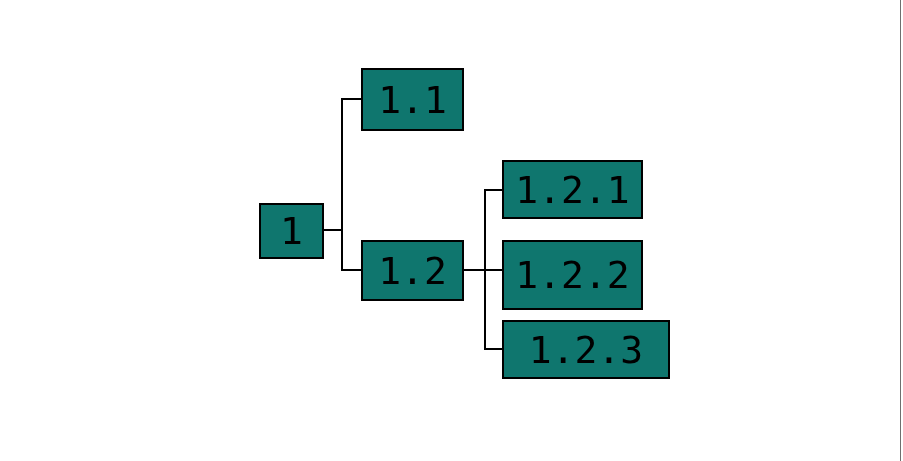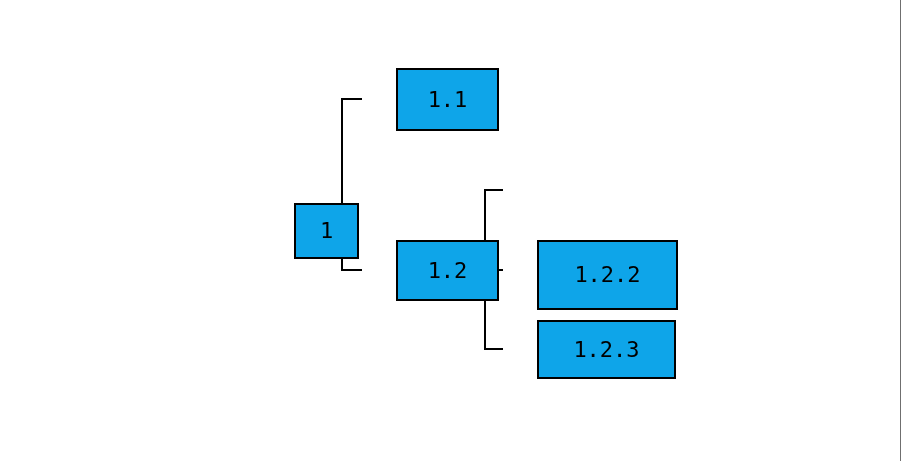--- a/index.html
+++ b/index.html
@@ -12,31 +12,30 @@
     width: 903px;
     height: 461px;
     background: #ffffff;
     overflow: hidden;
     font-family: "DejaVu Sans Mono", "Liberation Mono", monospace;
   }
   .node {
     position: absolute;
     box-sizing: border-box;
     border: 2px solid #000000;
-    background: #0ea5e9;
+    background: #0f766e;
     display: flex;
     align-items: center;
     justify-content: center;
     color: #000000;
     font-family: "DejaVu Sans Mono", "Liberation Mono", monospace;
-    font-size: 22px;
+    font-size: 38px;
     line-height: 1;
     letter-spacing: 0px;
     z-index: 2;
-    margin-left: 35px;
   }
   .edge {
     position: absolute;
     background: #000000;
     z-index: 1;
   }
   .edge-h { height: 2px; }
   .edge-v { width: 2px; }
   .page-edge {
     position: absolute;
@@ -68,24 +67,27 @@
   </div>
 
   <div class="node" style="left:361px; top:68px; width:103px; height:63px;">
     <span>1.1</span>
   </div>
 
   <div class="node" style="left:361px; top:240px; width:103px; height:61px;">
     <span>1.2</span>
   </div>
 
+  <div class="node" style="left:502px; top:160px; width:141px; height:59px;">
+    <span>1.2.1</span>
+  </div>
 
   <div class="node" style="left:502px; top:240px; width:141px; height:70px;">
     <span>1.2.2</span>
   </div>
 
-  <div class="node" style="left:502px; top:320px; width:139px; height:59px;">
+  <div class="node" style="left:502px; top:320px; width:168px; height:59px;">
     <span>1.2.3</span>
   </div>
 
   <div class="page-edge" style="left:900px;"></div>
 
 </div>
 
 </body></html>

